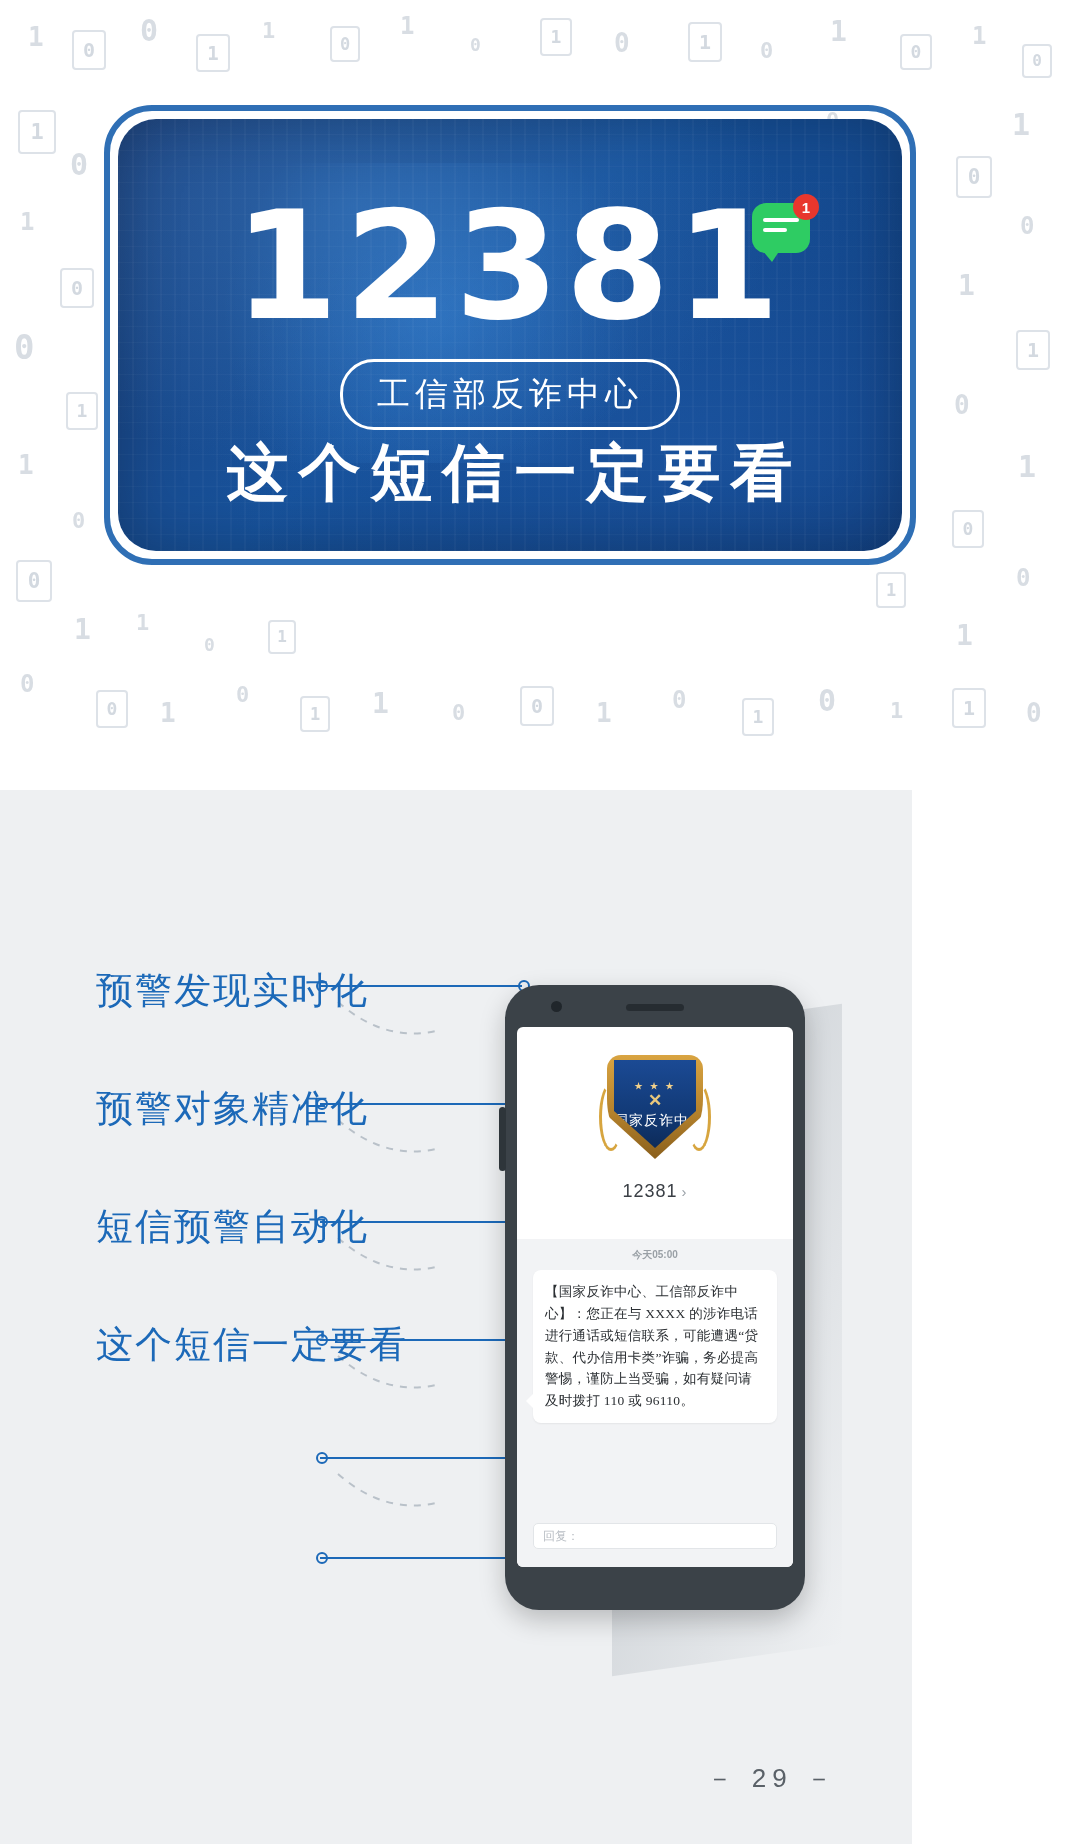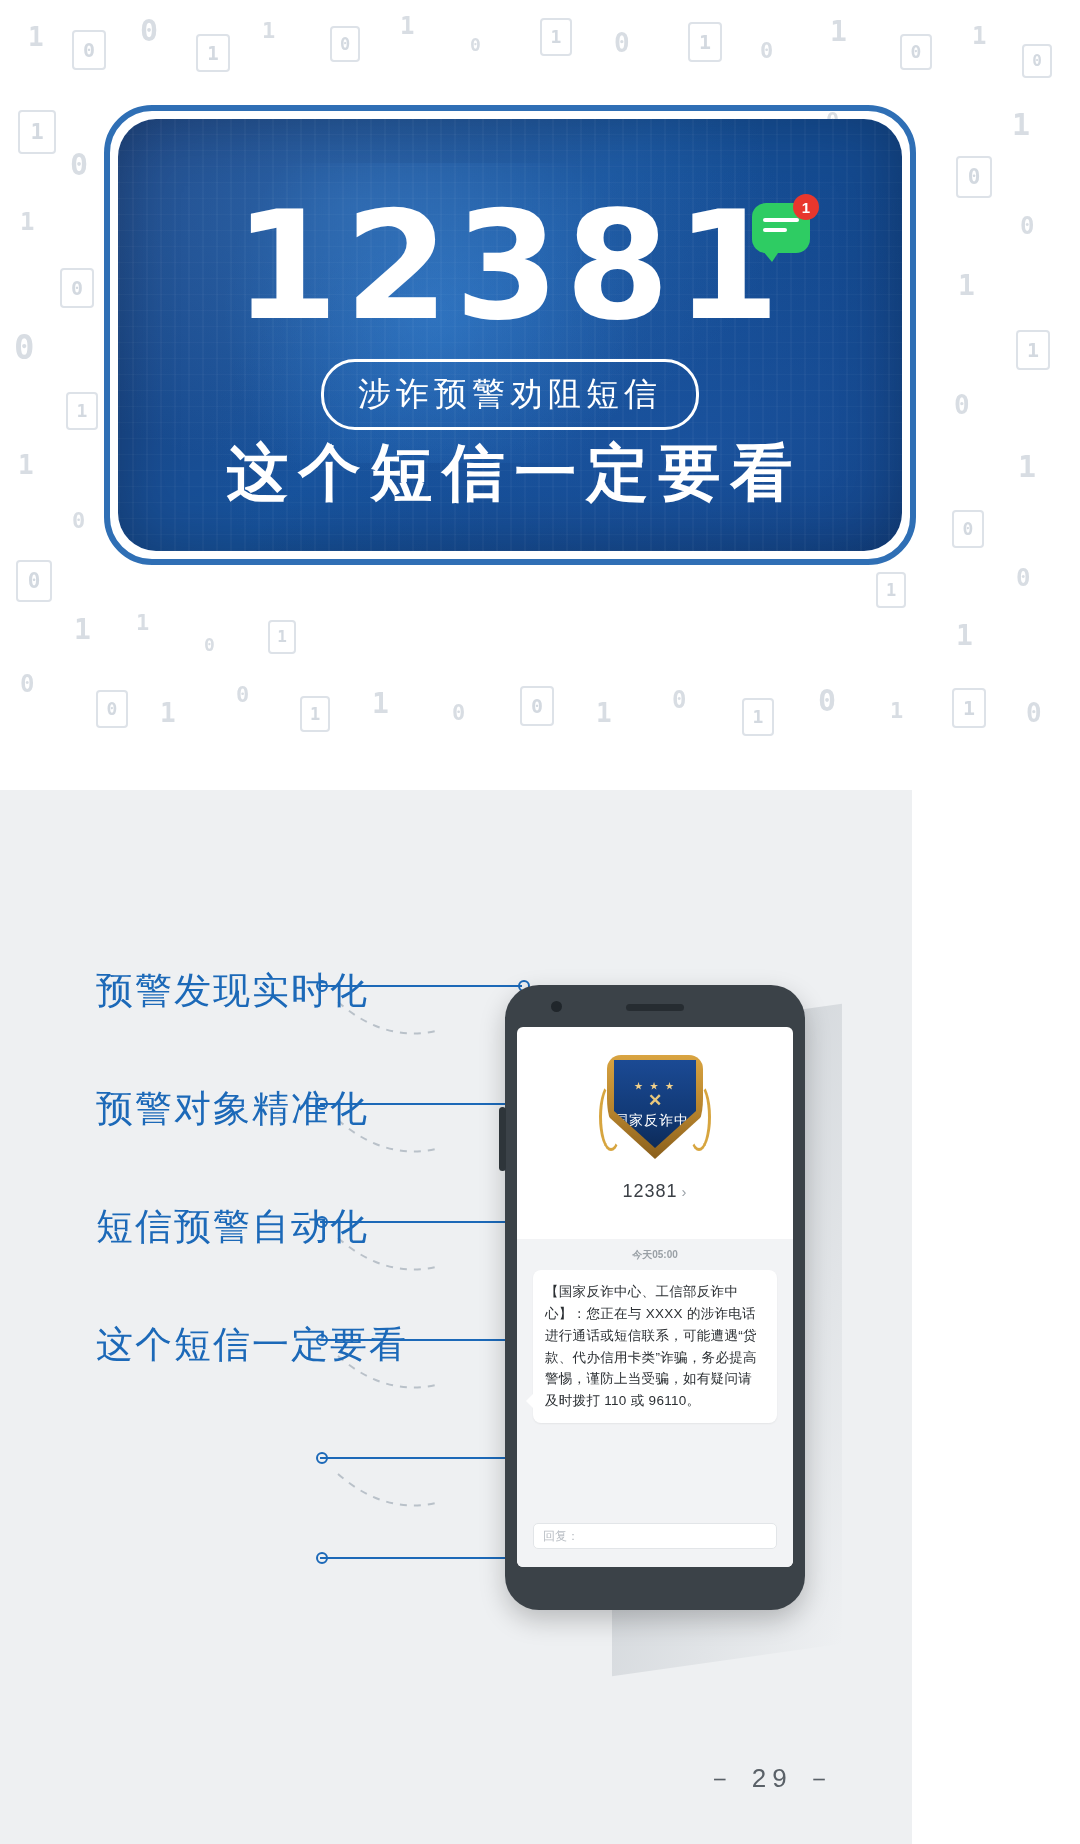--- a/index.html
+++ b/index.html
@@ -362,20 +362,21 @@
     position: relative;
     background: #ffffff;
     border-radius: 8px;
     padding: 11px 12px;
     color: #2b2f33;
     font-size: 13.5px;
     line-height: 1.62;
     letter-spacing: .3px;
     box-shadow: 0 1px 2px rgba(0,0,0,0.06);
     margin: 0 6px;
+    font-family: Liberation Serif, serif;
   }
   .bubble::before {
     content: "";
     position: absolute;
     left: -7px;
     bottom: 14px;
     width: 0; height: 0;
     border-top: 8px solid transparent;
     border-bottom: 8px solid transparent;
     border-right: 8px solid #ffffff;
@@ -487,21 +488,21 @@
     <div class="msg-badge">
       <div class="msg-bubble">
         <div class="msg-lines">
             <i></i>
             <i></i>
           </div>
       </div>
       <div class="msg-count">1</div>
     </div>
 
-    <div class="pill">涉诈预警劝阻短信</div>
+    <div class="pill">工信部反诈中心</div>
     <div class="headline">这个短信一定要看</div>
   </div>
 </div>
 
 <div class="content">
 
   <svg class="connectors" viewBox="0 0 1080 1054" xmlns="http://www.w3.org/2000/svg">
 
     <line x1="320" y1="196" x2="522" y2="196" stroke="#1c69b8" stroke-width="2"></line>
     <circle cx="322" cy="196" r="5" fill="none" stroke="#1c69b8" stroke-width="2"></circle>

